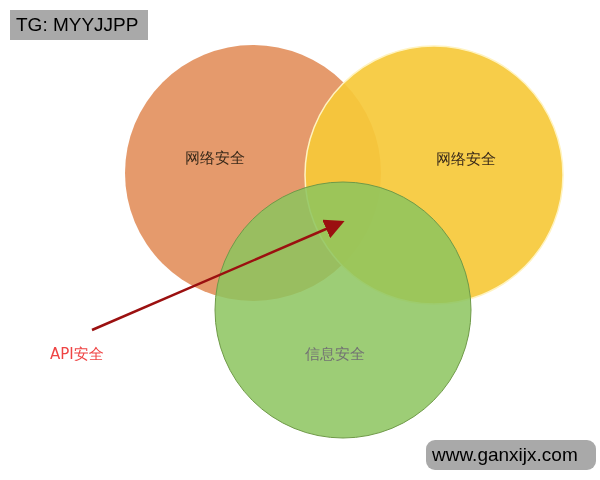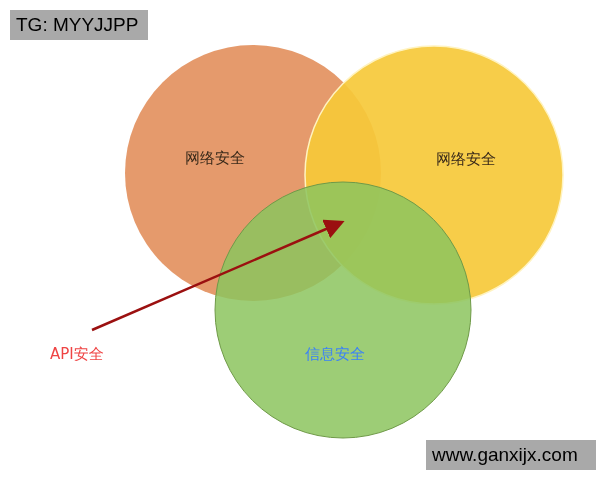--- a/index.html
+++ b/index.html
@@ -1,24 +1,24 @@
 <!DOCTYPE html>
 <html><head>
   <meta charset="utf-8">
   <style>
     html, body { margin: 0; padding: 0; }
     body { width: 600px; height: 480px; background: #ffffff; position: relative; overflow: hidden; font-family: "DejaVu Sans", sans-serif; }
     .watermark { position: absolute; background: #a9a9a9; color: #000000; font-family: "Liberation Sans", sans-serif; font-size: 19px; line-height: 30px; padding: 0 6px; }
     .wm-top { left: 10px; top: 10px; height: 30px; width: 126px; }
-    .wm-bottom { left: 426px; top: 440px; height: 30px; width: 158px; }
+    .wm-bottom { left: 426px; top: 440px; height: 30px; width: 158px; border-radius: 9px; }
     svg.diagram { position: absolute; left: 0; top: 0; }
     .label { position: absolute; font-size: 15px; color: #3a2a1a; white-space: nowrap; }
     .lbl-net { left: 185px; top: 149px; }
     .lbl-app { left: 436px; top: 150px; }
-    .lbl-info { left: 305px; top: 345px; color: #3b82f6; }
+    .lbl-info { left: 305px; top: 345px; color: #737373; }
     .lbl-api { left: 50px; top: 345px; color: #ef4444; font-family: "DejaVu Sans", sans-serif; }
   </style>
 </head>
 <body>
 
 <div class="watermark wm-top">TG: MYYJJPP</div>
 
 <svg class="diagram" width="600" height="480" viewBox="0 0 600 480">
   <defs>
     <marker id="arrowhead" markerWidth="8" markerHeight="8" refX="6" refY="4" orient="auto" markerUnits="strokeWidth">

